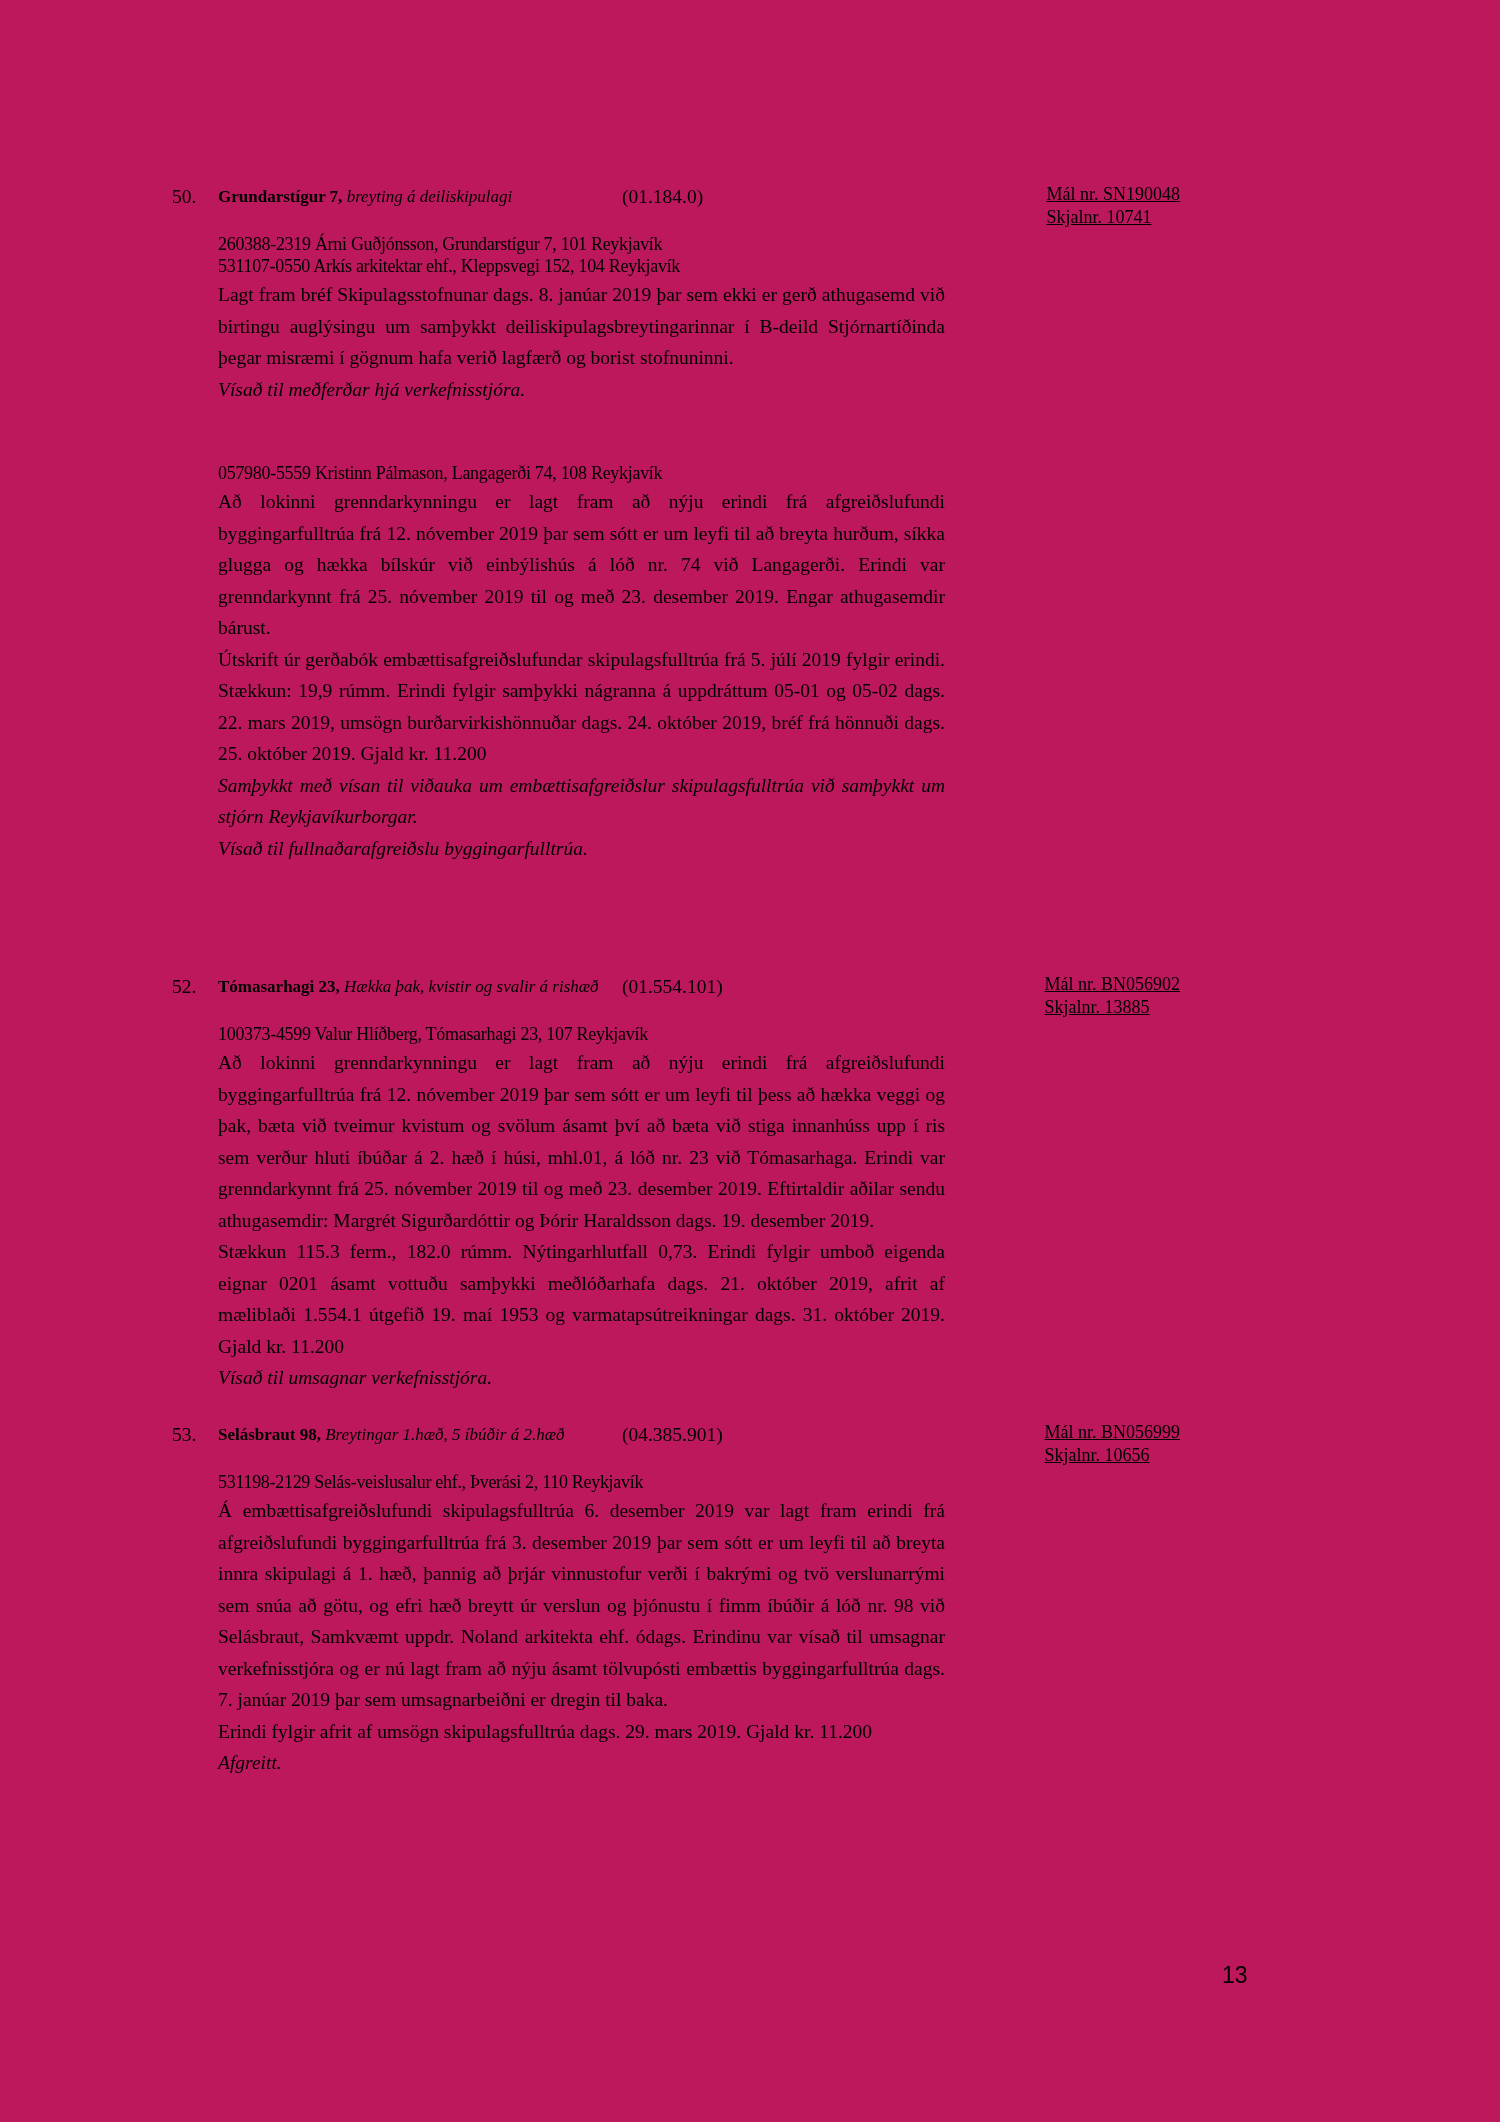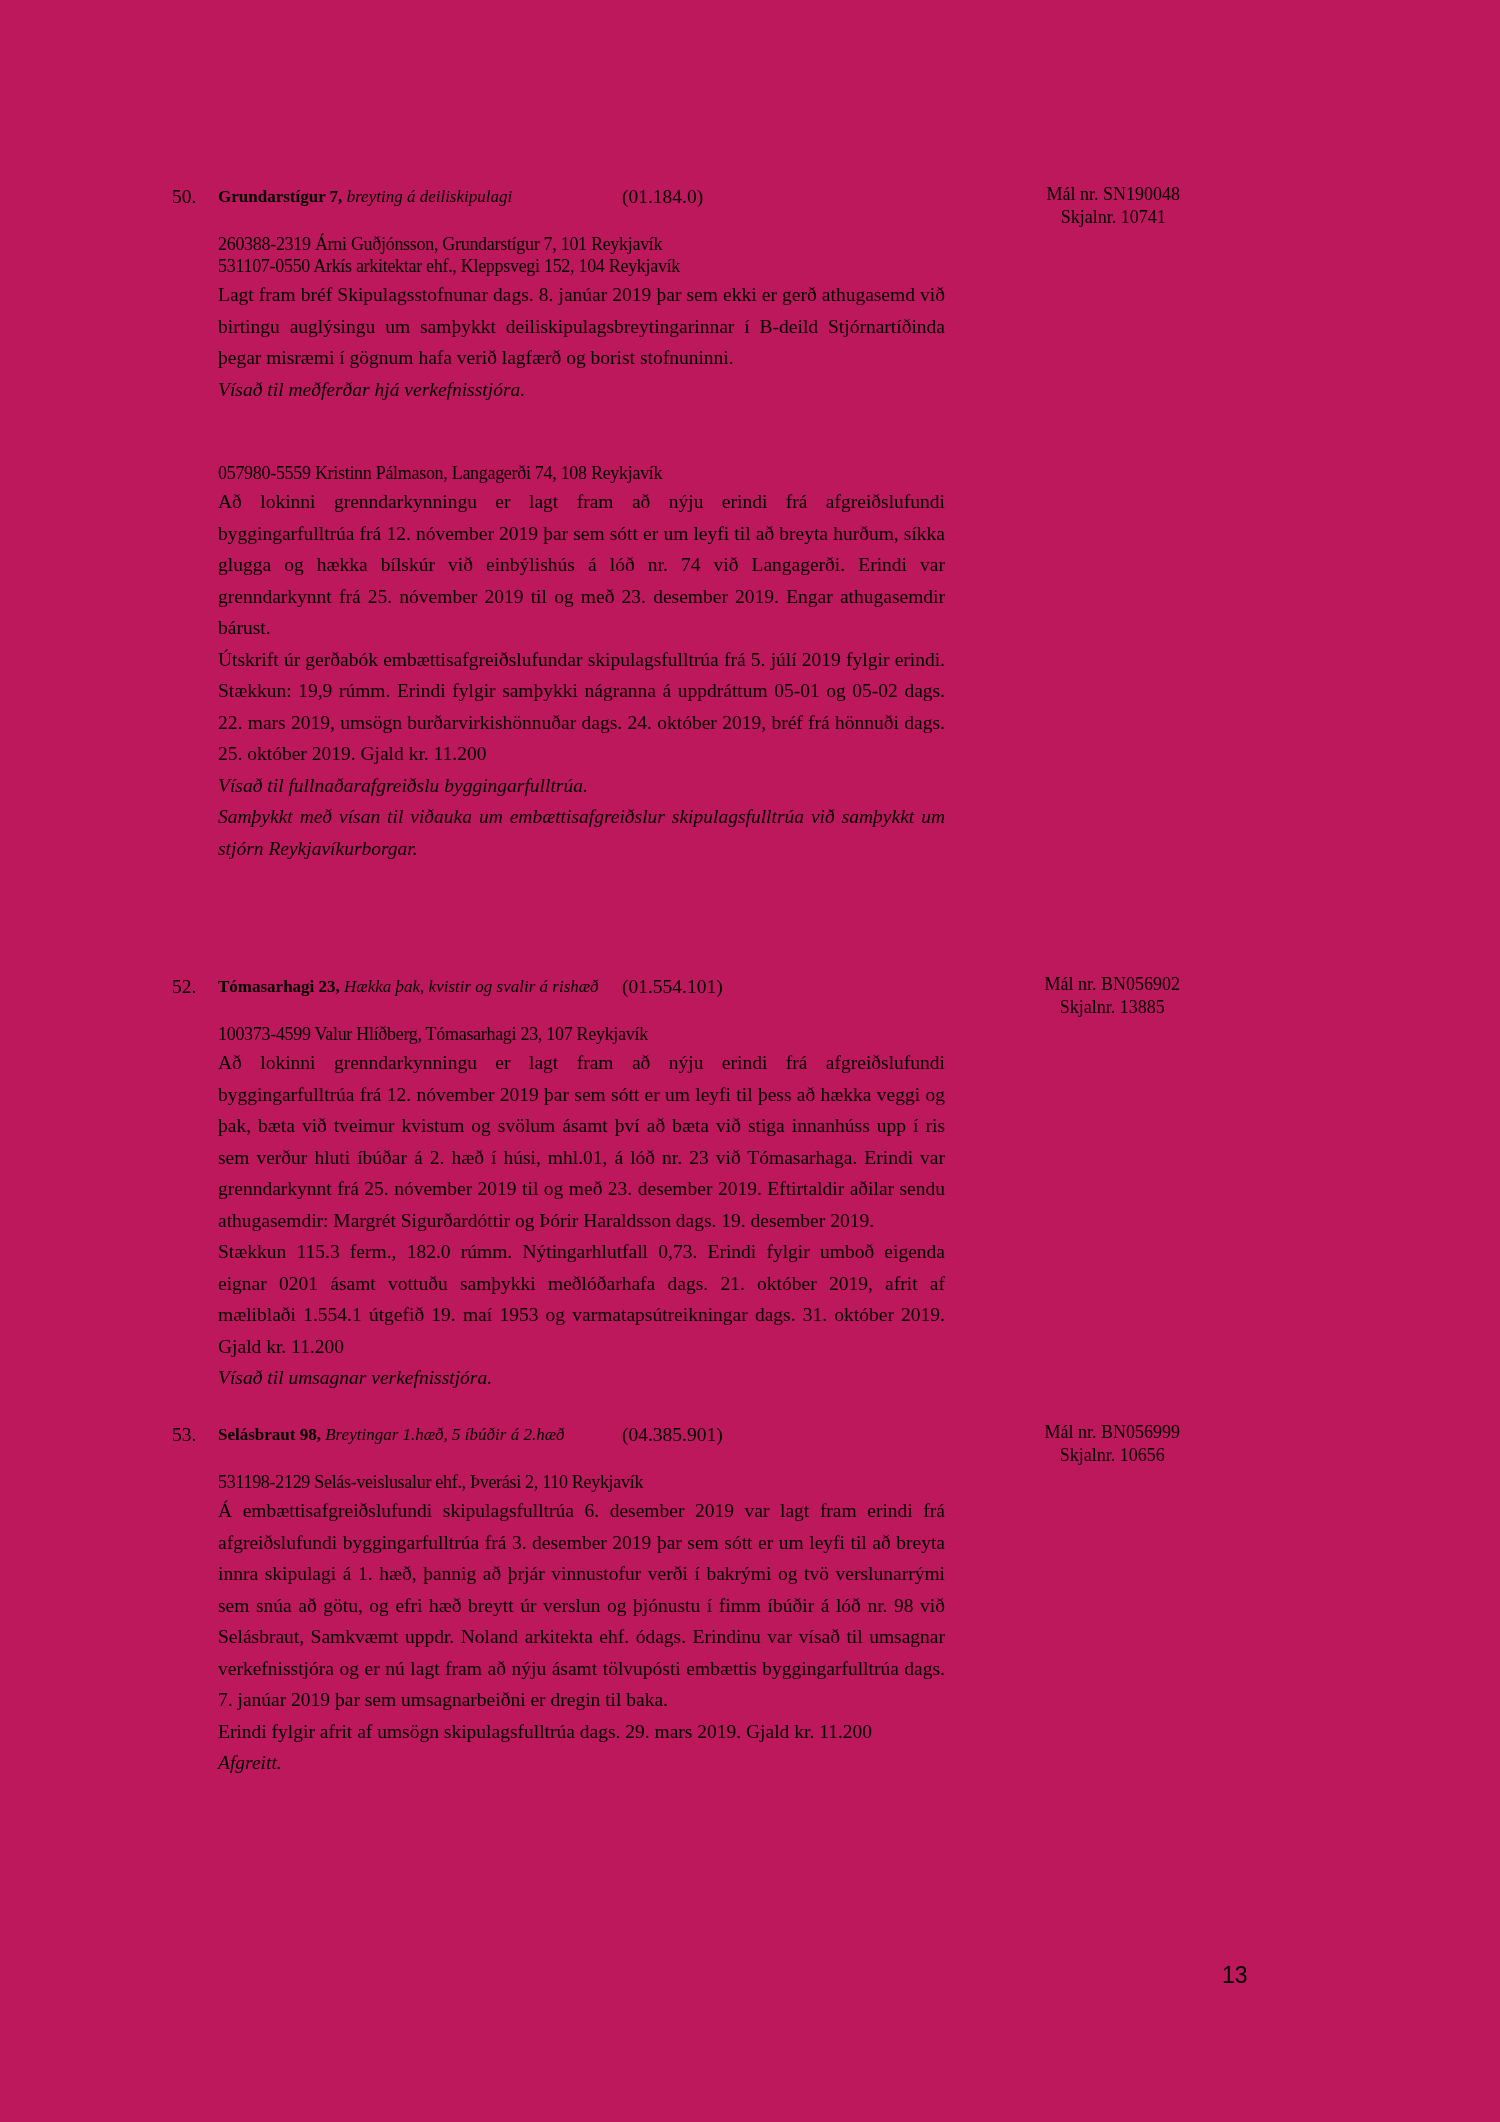--- a/index.html
+++ b/index.html
@@ -36,24 +36,25 @@
   }
   .title .sub { font-weight: normal; font-style: italic; }
   .code {
     flex: 0 0 auto;
     padding-left: 14px;
     font-size: 19.5px;
     line-height: 30px;
   }
   .case {
     margin-left: auto;
-    text-align: center;
+    text-align: left;
     font-size: 18px;
     line-height: 23px;
     padding-top: 1px;
+    text-decoration: underline;
   }
 
   .regs { margin: 4px 0 2px 46px; width: 740px; }
   .reg  { font-size: 18px; line-height: 22px; letter-spacing: -0.3px; }
 
   .body { margin-left: 46px; width: 727px; }
   .body p {
     font-size: 19.5px;
     line-height: 31.5px;
     text-align: justify;
@@ -97,22 +98,22 @@
     </div>
   </section>
 
   <section class="item" style="top:458px">
     <div class="regs">
       <div class="reg">057980-5559 Kristinn Pálmason, Langagerði 74, 108 Reykjavík</div>
     </div>
     <div class="body">
       <p>Að lokinni grenndarkynningu er lagt fram að nýju erindi frá afgreiðslufundi byggingarfulltrúa frá 12. nóvember 2019 þar sem sótt er um leyfi til að breyta hurðum, síkka glugga og hækka bílskúr við einbýlishús á lóð nr. 74 við Langagerði. Erindi var grenndarkynnt frá 25. nóvember 2019 til og með 23. desember 2019. Engar athugasemdir bárust.</p>
       <p>Útskrift úr gerðabók embættisafgreiðslufundar skipulagsfulltrúa frá 5. júlí 2019 fylgir erindi. Stækkun: 19,9 rúmm. Erindi fylgir samþykki nágranna á uppdráttum 05-01 og 05-02 dags. 22. mars 2019, umsögn burðarvirkishönnuðar dags. 24. október 2019, bréf frá hönnuði dags. 25. október 2019. Gjald kr. 11.200</p>
+      <p class="verdict">Samþykkt með vísan til viðauka um embættisafgreiðslur skipulagsfulltrúa við samþykkt um stjórn Reykjavíkurborgar.</p>
       <p class="verdict">Vísað til fullnaðarafgreiðslu byggingarfulltrúa.</p>
-      <p class="verdict">Samþykkt með vísan til viðauka um embættisafgreiðslur skipulagsfulltrúa við samþykkt um stjórn Reykjavíkurborgar.</p>
     </div>
   </section>
 
   <section class="item" style="top:972px">
     <div class="hdr">
       <div class="num">52.</div>
       <div class="title">
         <span class="addr">Tómasarhagi 23,</span>
         <span class="sub">Hækka þak, kvistir og svalir á rishæð</span>
       </div>

